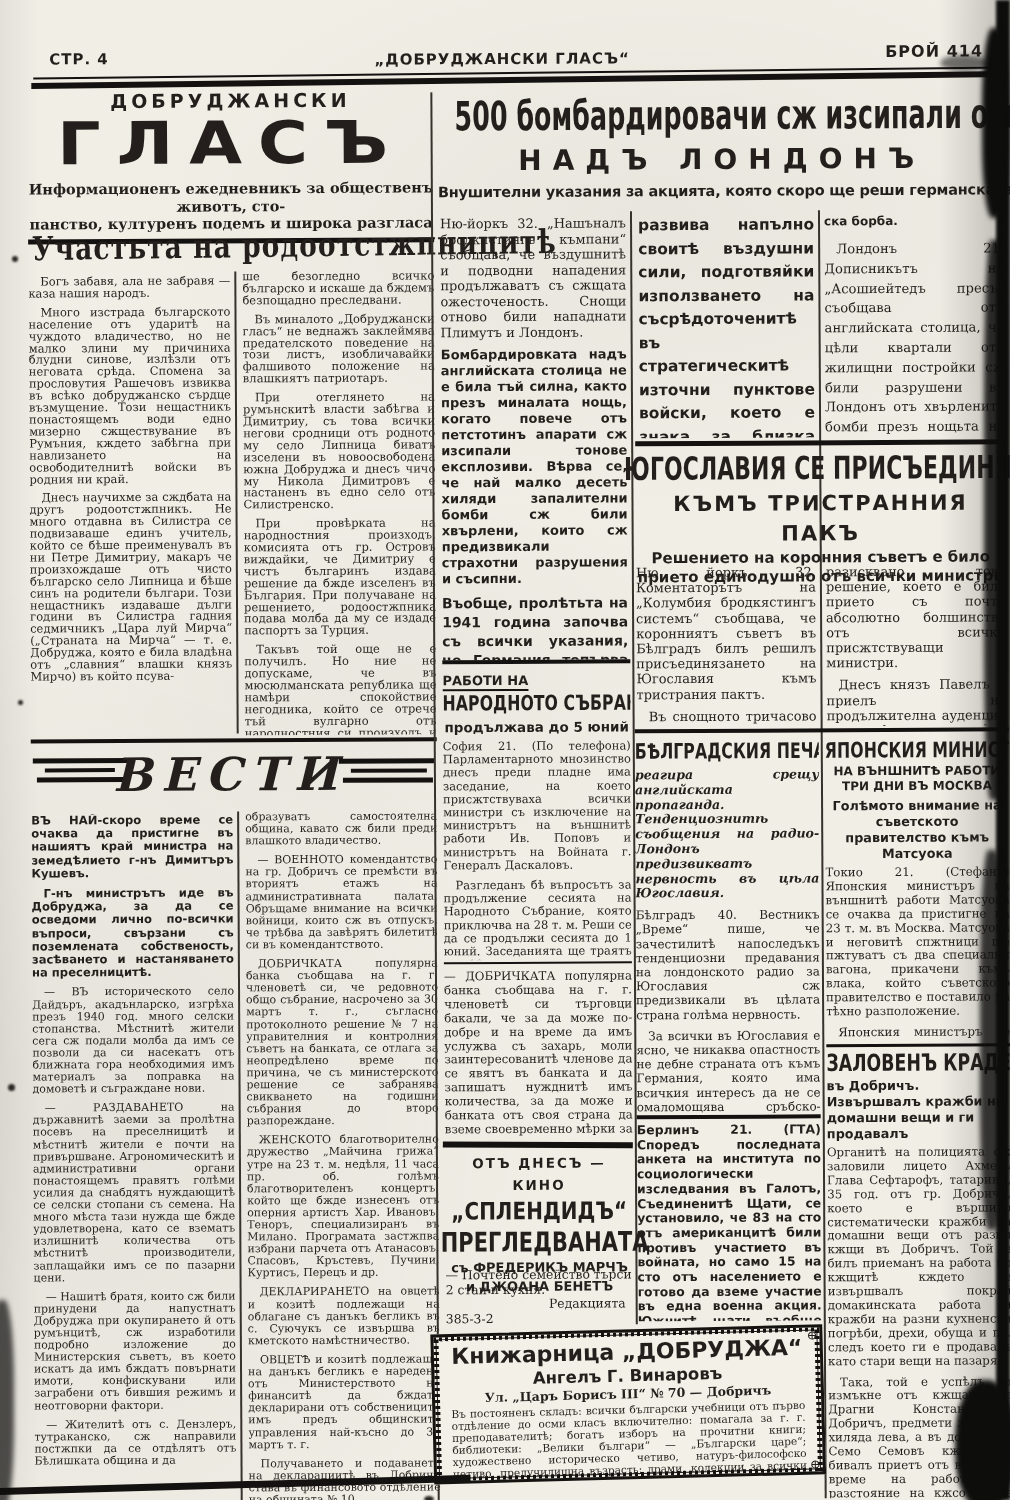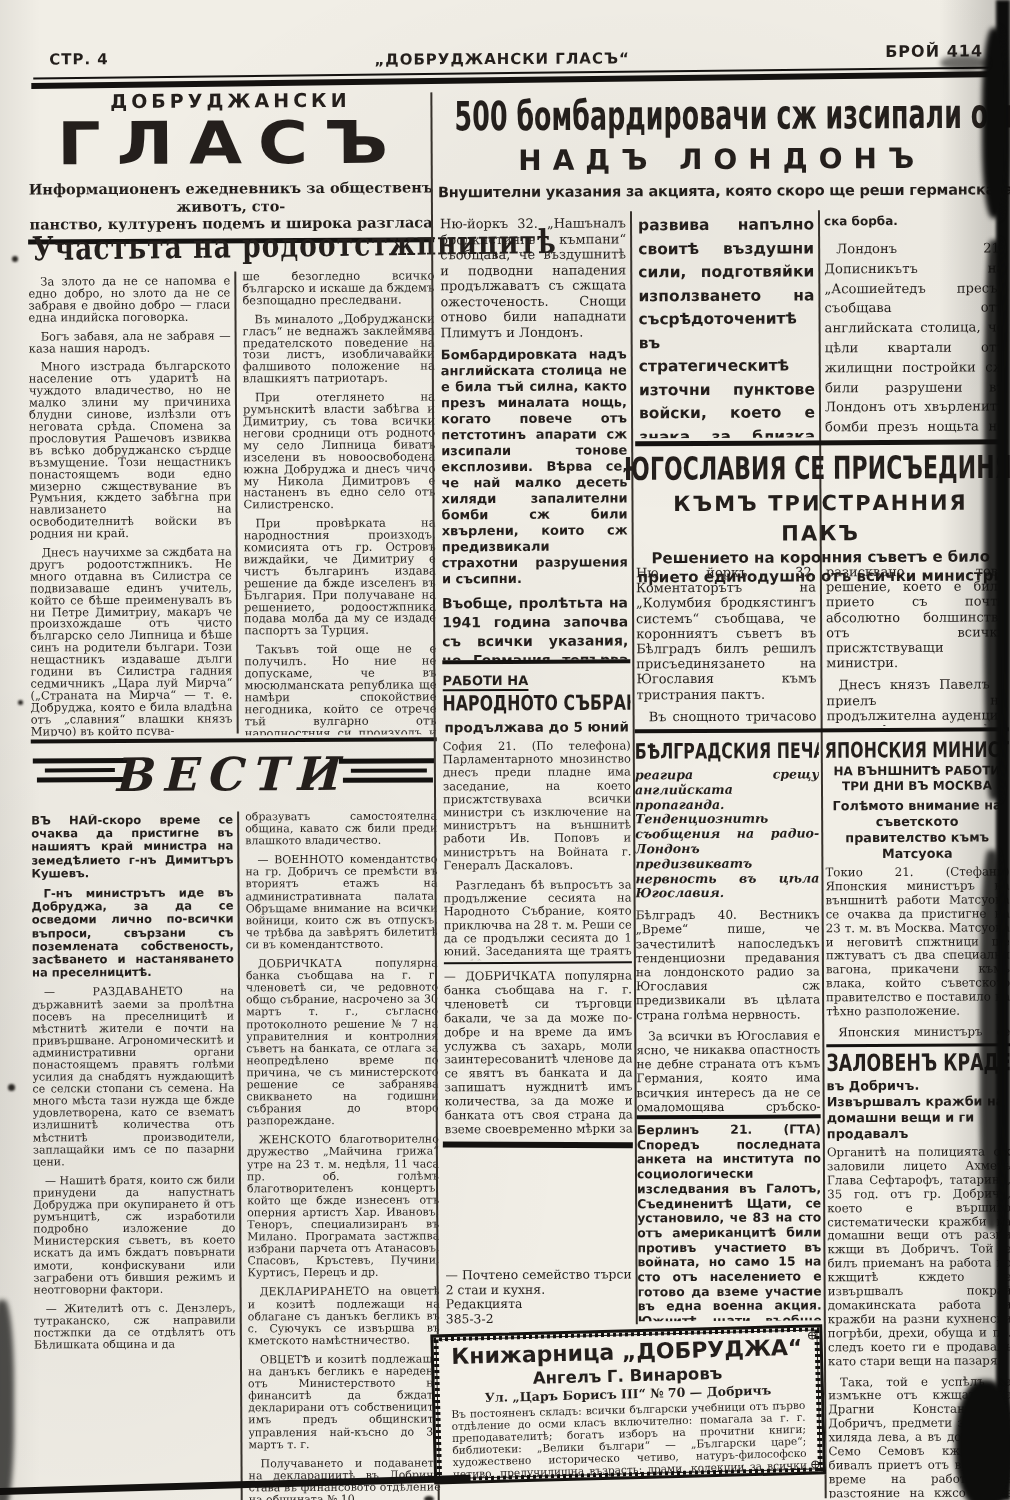--- a/index.html
+++ b/index.html
@@ -118,21 +118,20 @@
     <div class="abs" id="masthead">
       <div id="mh-kicker">ДОБРУДЖАНСКИ</div>
       <div id="mh-logo">ГЛАСЪ</div>
       <div id="mh-sub">Информационенъ ежедневникъ за общественъ животъ, сто-</div>
       <div id="mh-sub" style="margin-top:0">панство, културенъ подемъ и широка разгласа</div>
       <div id="mh-rule"></div>
     </div>
 
     <div class="abs" id="fate-title">Участьта на родоотстжпницитѣ</div>
     <div class="col ser body11" style="left:30px;top:274px;width:202px;height:460px">
-      <p>За злото да не се напомва е едно добро, но злото да не се забравя е двойно добро — гласи една индийска поговорка.</p>
       <p>Богъ забавя, ала не забравя — каза нашия народъ.</p>
       <p>Много изстрада българското население отъ ударитѣ на чуждото владичество, но не малко злини му причиниха блудни синове, излѣзли отъ неговата срѣда. Спомена за прословутия Рашечовъ извиква въ всѣко добруджанско сърдце възмущение. Този нещастникъ понастоящемъ води едно мизерно сжществувание въ Румъния, кждето забѣгна при навлизането на освободителнитѣ войски въ родния ни край.</p>
       <p>Днесъ научихме за сждбата на другъ родоотстжпникъ. Не много отдавна въ Силистра се подвизаваше единъ учитель, който се бѣше преименувалъ въ ни Петре Димитриу, макаръ че произхождаше отъ чисто българско село Липница и бѣше синъ на родители българи. Този нещастникъ издаваше дълги години въ Силистра гадния седмичникъ „Цара луй Мирча“ („Страната на Мирча“ — т. е. Добруджа, която е била владѣна отъ „славния“ влашки князъ Мирчо) въ който псува-</p>
     </div>
     <div class="vr" style="left:236px;top:270px;height:462px"></div>
     <div class="col ser body11" style="left:244px;top:270px;width:192px;height:464px">
       <p class="noind">ше безогледно всичко българско и искаше да бждемъ безпощадно преследвани.</p>
       <p>Въ миналото „Добруджански гласъ“ не веднажъ заклеймява предателското поведение на този листъ, изобличавайки фалшивото положение на влашкиятъ патриотаръ.</p>
       <p>При отеглянето на румънскитѣ власти забѣгва и Димитриу, съ това всички негови сродници отъ родното му село Липница биватъ изселени въ новоосвободена южна Добруджа и днесъ чичо му Никола Димитровъ е настаненъ въ едно село отъ Силистренско.</p>
       <p>При провѣрката на народностния произходъ, комисията отъ гр. Островъ виждайки, че Димитриу е чистъ българинъ издава решение да бжде изселенъ въ България. При получаване на решението, родоостжпника подава молба да му се издаде паспортъ за Турция.</p>
@@ -146,20 +145,21 @@
       <div class="vbar" style="left:6px;top:29px;width:88px"></div>
       <div id="vesti-word">ВЕСТИ</div>
       <div class="vbar" style="right:2px;top:12px;width:96px"></div>
       <div class="vbar" style="right:10px;top:22px;width:76px;height:4px"></div>
       <div class="vbar" style="right:4px;top:31px;width:90px"></div>
     </div>
 
     <div class="col ser vesti-body" style="left:30px;top:812px;width:202px;height:688px">
       <p class="vesti-lead noind">ВЪ НАЙ-скоро време се очаква да пристигне въ нашиятъ край министра на земедѣлието г-нъ Димитъръ Кушевъ.</p>
       <p class="vesti-lead">Г-нъ министрътъ иде въ Добруджа, за да се осведоми лично по-всички въпроси, свързани съ поземлената собственость, засѣването и настаняването на преселницитѣ.</p>
+      <p>— ВЪ историческото село Дайдъръ, акадънларско, изгрѣха презъ 1940 год. много селски стопанства. Мѣстнитѣ жители сега сж подали молба да имъ се позволи да си насекатъ отъ ближната гора необходимия имъ материалъ за поправка на домоветѣ и съграждане нови.</p>
       <p>— РАЗДАВАНЕТО на държавнитѣ заеми за пролѣтна посевъ на преселницитѣ и мѣстнитѣ жители е почти на привършване. Агрономическитѣ и административни органи понастоящемъ правятъ голѣми усилия да снабдятъ нуждающитѣ се селски стопани съ семена. На много мѣста тази нужда ще бжде удовлетворена, като се взематъ излишнитѣ количества отъ мѣстнитѣ производители, заплащайки имъ се по пазарни цени.</p>
       <p>— Нашитѣ братя, които сж били принудени да напустнатъ Добруджа при окупирането й отъ румънцитѣ, сж изработили подробно изложение до Министерския съветъ, въ което искатъ да имъ бждатъ повърнати имоти, конфискувани или заграбени отъ бившия режимъ и неотговорни фактори.</p>
       <p>— Жителитѣ отъ с. Дензлеръ, тутраканско, сж направили постжпки да се отдѣлятъ отъ Бѣлишката община и да</p>
     </div>
     <div class="vr" style="left:236px;top:810px;height:690px"></div>
     <div class="col ser vesti-body" style="left:244px;top:810px;width:192px;height:690px">
       <p class="noind">образуватъ самостоятелна община, кавато сж били преди влашкото владичество.</p>
       <p>— ВОЕННОТО комендантство на гр. Добричъ се премѣсти въ вториятъ етажъ на административната палата. Обръщаме внимание на всички войници, които сж въ отпускъ, че трѣбва да завѣрятъ билетитѣ си въ комендантството.</p>
       <p>ДОБРИЧКАТА популярна банка съобщава на г. г. членоветѣ си, че редовното общо събрание, насрочено за 30 мартъ т. г., съгласно протоколното решение № 7 на управителния и контролния съветъ на банката, се отлага за неопредѣлено време по причина, че съ министерското решение се забранява свикването на годишни събрания до второ разпореждане.</p>
       <p>ЖЕНСКОТО благотворително дружество „Майчина грижа“ утре на 23 т. м. недѣля, 11 часа пр. об. голѣмъ благотворителенъ концертъ, който ще бжде изнесенъ отъ оперния артистъ Хар. Ивановъ, Теноръ, специализиранъ въ Милано. Програмата застжпва избрани парчета отъ Атанасовъ, Спасовъ, Кръстевъ, Пучини, Куртисъ, Перецъ и др.</p>
@@ -242,24 +242,31 @@
       <div class="sess-sub">продължава до 5 юний</div>
       <p class="ser body115 noind" style="margin-top:3px">София 21. (По телефона) Парламентарното мнозинство днесъ преди пладне има заседание, на което присжтствуваха всички министри съ изключение на министрътъ на външнитѣ работи Ив. Поповъ и министрътъ на Войната г. Генералъ Даскаловъ.</p>
       <p class="ser body115">Разгледанъ бѣ въпросътъ за продължение сесията на Народното Събрание, която приключва на 28 т. м. Реши се да се продължи сесията до 1 юний. Заседанията ще траятъ до 10 априлъ, следъ която дата народнитѣ представители ще бватъ свиквани съ покани при нужда.</p>
     </div>
     <div class="hb" style="left:442px;top:962px;width:188px;height:2px"></div>
     <div class="col" style="left:442px;top:970px;width:188px;height:170px">
       <p class="ser body118 noind">— ДОБРИЧКАТА популярна банка съобщава на г. г. членоветѣ си търговци бакали, че за да може по-добре и на време да имъ услужва съ захарь, моли заинтересованитѣ членове да се явятъ въ банката и да запишатъ нужднитѣ имъ количества, за да може и банката отъ своя страна да вземе своевременно мѣрки за доставянето на нуждното количество захарь.</p>
     </div>
     <div class="hb" style="left:440px;top:1142px;width:190px;height:6px;transform:rotate(0.5deg)"></div>
 
+    <div class="abs" id="cinema">
+      <div class="cin1">ОТЪ ДНЕСЪ — КИНО</div>
+      <div class="cin2">„СПЛЕНДИДЪ“</div>
+      <div class="cin3">ПРЕГЛЕДВАНАТА</div>
+      <div class="cin4">съ ФРЕДЕРИКЪ МАРЧЪ</div>
+      <div class="cin4">и ДЖОАНА БЕНЕТЪ</div>
+    </div>
 
     <div class="abs" id="cls">
       <div>— Почтено семейство търси 2 стаи и кухня.</div>
-      <div style="padding-right:24px">Редакцията</div>
+      <div style="text-align:right;padding-right:8px">Редакцията</div>
       <div>385-3-2</div>
     </div>
 
     <div class="abs" id="ad">
       <div class="adhatch" style="left:-1px"></div>
       <div class="adhatch" style="right:-1px"></div>
       <div class="adhatch-h" style="top:-1px"></div>
       <div class="adhatch-h" style="bottom:-1px"></div>
       <span class="ad-corner" style="top:1px">⊕</span>
       <span class="ad-corner" style="bottom:1px">⊕</span>

